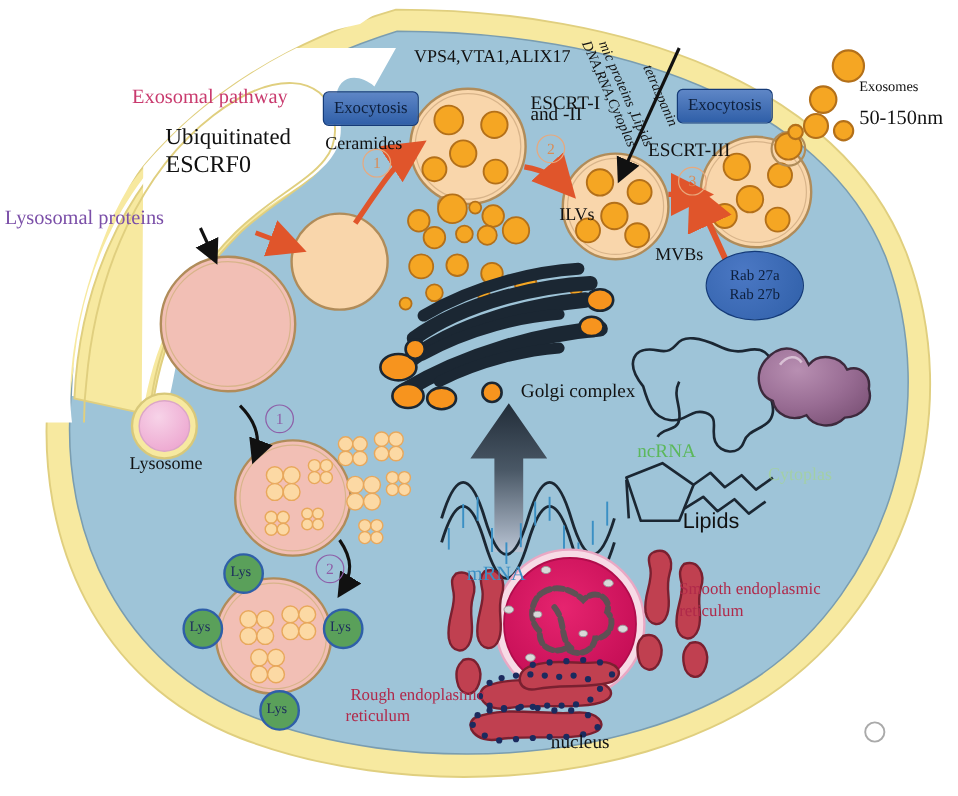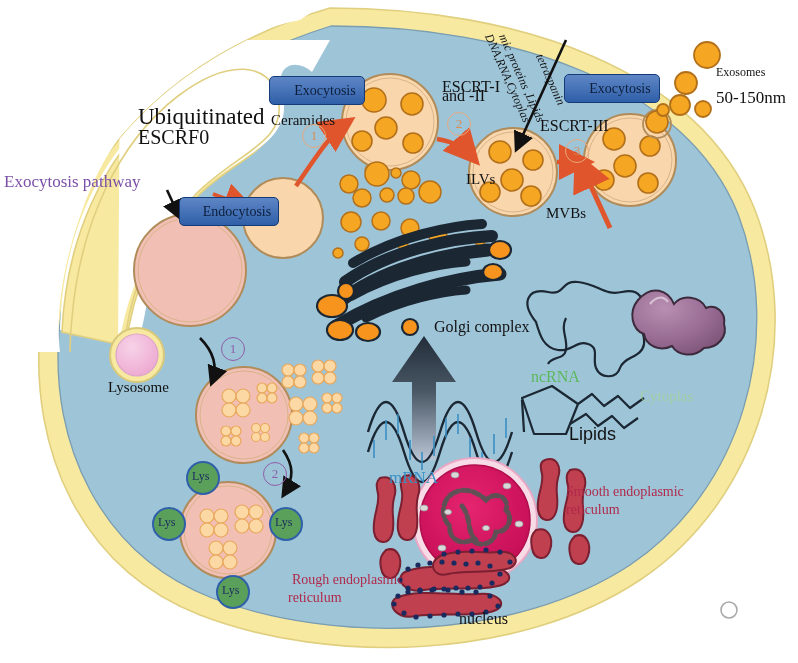--- a/index.html
+++ b/index.html
@@ -3,21 +3,21 @@
 <meta charset="utf-8">
 <style>
   html,body{margin:0;padding:0;background:#ffffff;}
   #stage{position:relative;width:798px;height:663px;overflow:hidden;background:#fff;
          font-family:"Liberation Serif", serif;}
   #stage svg{position:absolute;left:0;top:0;}
   .lbl{position:absolute;white-space:pre;line-height:1.12;}
   .serif{font-family:"Liberation Serif", serif;}
   .sans{font-family:"Liberation Sans", sans-serif;}
   .badge{position:absolute;border-radius:5px;display:flex;align-items:center;
-         justify-content:center;font-family:"Liberation Serif",serif;padding-left:16px;}
+         justify-content:center;font-family:"Liberation Serif",serif;}
   .ellipse-lbl{position:absolute;display:flex;flex-direction:column;align-items:center;
          justify-content:center;text-align:center;border-radius:50%;}
   .circnum{position:absolute;display:flex;align-items:center;justify-content:center;
        border-radius:50%;font-family:"Liberation Serif",serif;}
   .rot{transform-origin:left top;}
 </style>
 </head>
 <body>
 
 <div id="stage">
@@ -429,27 +429,29 @@
     <path d="M 200 338 C 214 352 218 366 212 382" fill="none" stroke="#111111" stroke-width="2.6" marker-end="url(#arrBlk)"></path>
   </g>
 
   <g>
     <path d="M 283 450 C 294 466 294 478 284 494" fill="none" stroke="#111111" stroke-width="2.6" marker-end="url(#arrBlk)"></path>
   </g>
 
   <circle cx="729" cy="610" r="8" fill="none" stroke="#aaaaaa" stroke-width="1.6"></circle>
 </svg>
 
-
-<div class="lbl serif" style="left:138px;top:104px;font-size:23px;color:#111;">Ubiquitinated</div>
+<div class="lbl serif" style="left:110px;top:71px;font-size:17px;color:#c93a6e;">Exosomal pathway</div>
+
+<div class="lbl serif" style="left:138px;top:104px;font-size:19px;color:#111;">Ubiquitinated</div>
 
 <div class="lbl serif" style="left:138px;top:126px;font-size:20px;color:#111;">ESCRF0</div>
 
-<div class="lbl serif" style="left:4px;top:172px;font-size:17px;color:#7b4fa8;">Exocytosis pathway</div>
-
+<div class="lbl serif" style="left:4px;top:172px;font-size:17px;color:#7b4fa8;">Lysosomal proteins</div>
+
+<div class="lbl serif" style="left:345px;top:40px;font-size:15px;color:#111;">VPS4,VTA1,ALIX17</div>
 
 <div class="lbl serif" style="left:271px;top:112px;font-size:15px;color:#111;">Ceramides</div>
 
 <div class="lbl serif" style="left:442px;top:78px;font-size:16px;color:#111;">ESCRT-I</div>
 <div class="lbl serif" style="left:442px;top:87px;font-size:16px;color:#111;">and -II</div>
 
 <div class="lbl serif" style="left:540px;top:117px;font-size:16px;color:#111;">ESCRT-III</div>
 
 <div class="lbl serif" style="left:466px;top:171px;font-size:15px;color:#111;">ILVs</div>
 
@@ -493,25 +495,27 @@
 <div class="badge" style="left:269px;top:76px;width:78px;height:27px;
             background:linear-gradient(#5e86c6,#2f5fa8);border:1.6px solid #143a78;">
   <span style="font-size:14px;color:#0d1f3c;">Exocytosis</span>
 </div>
 
 <div class="badge" style="left:564px;top:74px;width:78px;height:27px;
             background:linear-gradient(#5e86c6,#2f5fa8);border:1.6px solid #143a78;">
   <span style="font-size:14px;color:#0d1f3c;">Exocytosis</span>
 </div>
 
-<div class="badge" style="left:179px;top:197px;width:82px;height:27px;
-            background:linear-gradient(#5e86c6,#2f5fa8);border:1.6px solid #143a78;">
-  <span style="font-size:14px;color:#0d1f3c;">Endocytosis</span>
-</div>
-
+
+<div class="ellipse-lbl" style="left:588px;top:209px;width:80px;height:56px;
+            background:radial-gradient(circle at 38% 30%, #4b78c4, #2f5fa8);
+            border:1.4px solid #143a78;">
+  <span style="font-size:12.5px;color:#0d1f3c;line-height:1.25;">Rab 27a</span>
+  <span style="font-size:12.5px;color:#0d1f3c;line-height:1.25;">Rab 27b</span>
+</div>
 
 <div class="circnum" style="left:302px;top:124px;width:22px;height:22px;border:1.6px solid #e8a87c;">
   <span style="font-size:13px;color:#d98c57;">1</span>
 </div>
 
 <div class="circnum" style="left:447px;top:112px;width:22px;height:22px;border:1.6px solid #e8a87c;">
   <span style="font-size:13px;color:#d98c57;">2</span>
 </div>
 
 <div class="circnum" style="left:565px;top:139px;width:22px;height:22px;border:1.6px solid #e8a87c;">

